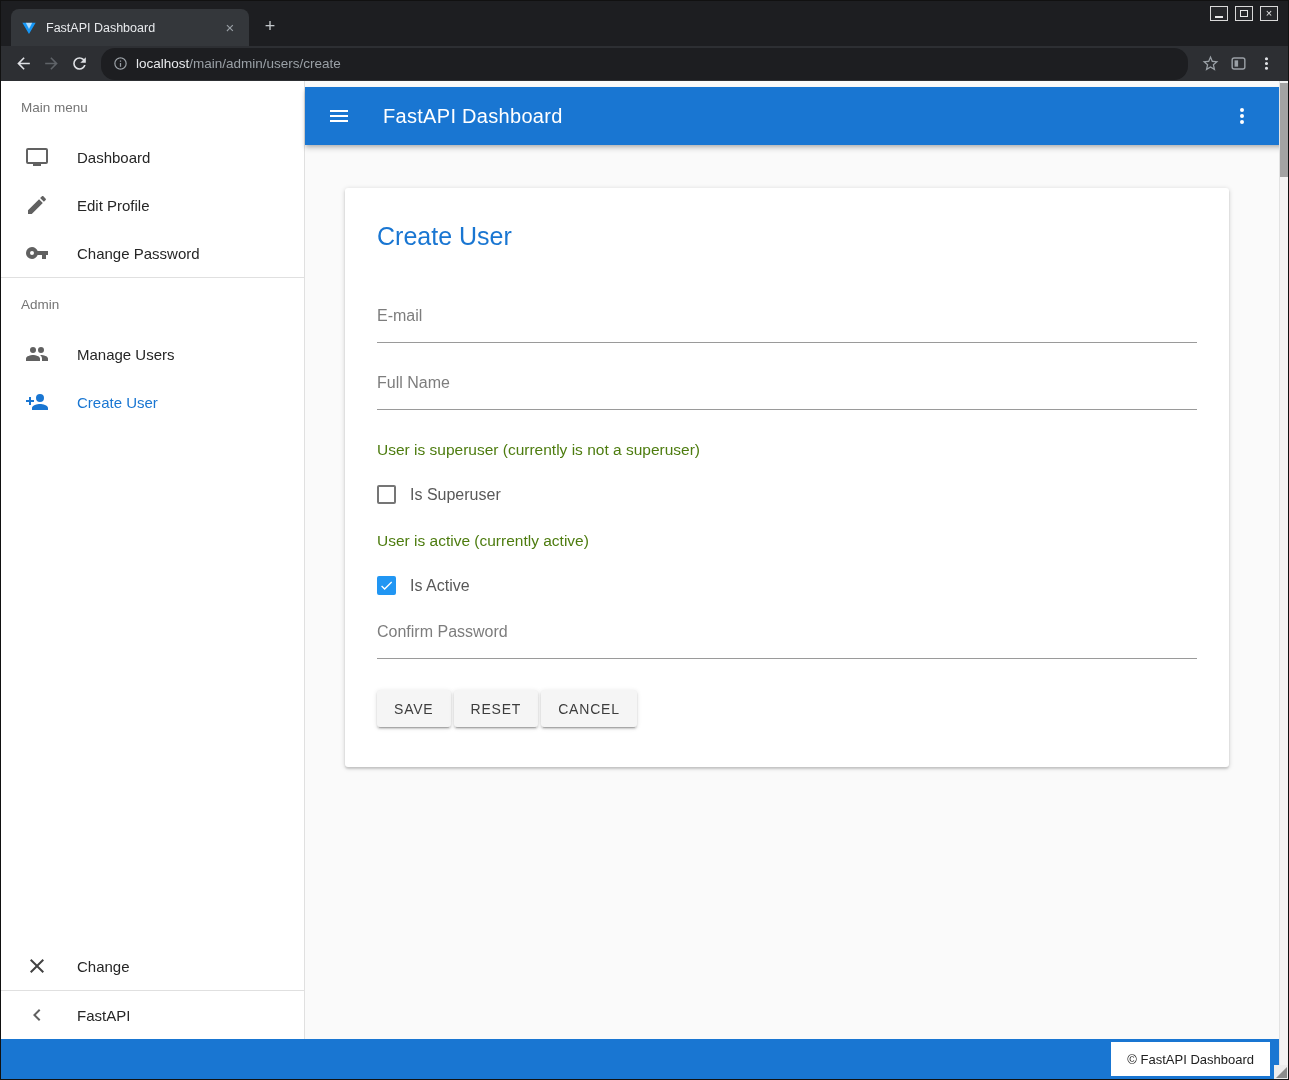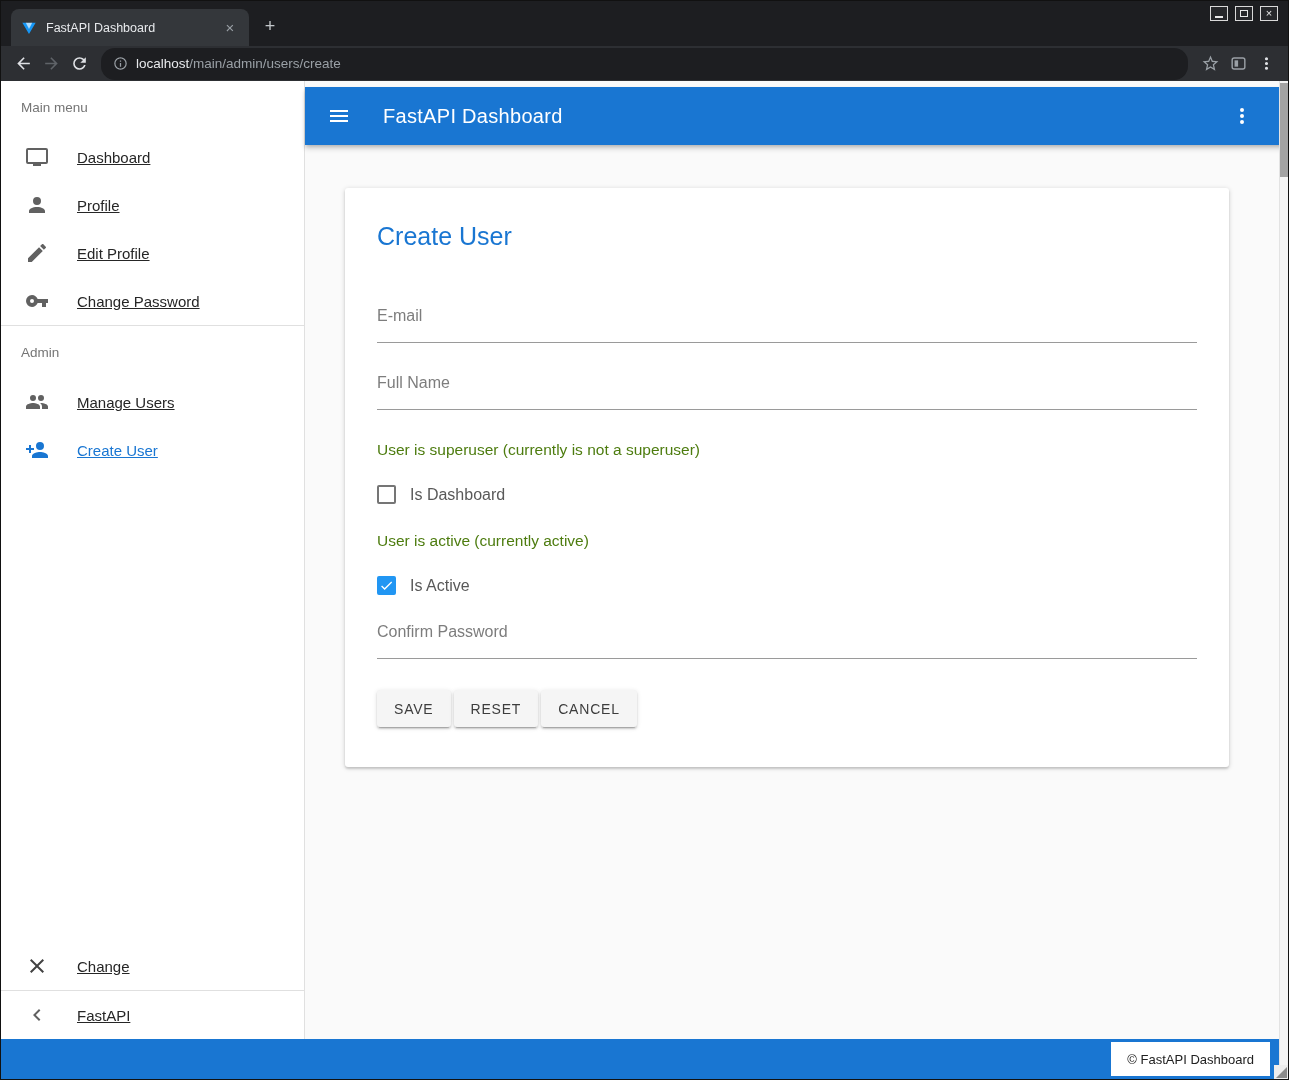--- a/index.html
+++ b/index.html
@@ -46,21 +46,21 @@
   .page-body { flex:1; display:flex; min-height:0; }
 
   
   .sidebar { width:304px; flex:0 0 304px; background:#fff; border-right:1px solid #e0e0e0;
              display:flex; flex-direction:column; }
   .side-subheader { height:52px; display:flex; align-items:center; padding:0 20px;
                     color:#757575; font-size:13.5px; }
   .side-item { height:48px; display:flex; align-items:center; padding:0 24px; gap:28px;
                cursor:pointer; color:#616161; }
   .side-item svg { width:24px; height:24px; fill:#616161; flex:0 0 24px; }
-  .side-label { font-size:15px; color:#262626;text-decoration:underline; }
+  .side-label { font-size:15px; color:#262626; }
   .side-item.active svg { fill:var(--primary,#1976d2); }
   .side-item.active .side-label { color:var(--primary,#1976d2); }
   .divider { height:1px; background:#e0e0e0; flex:0 0 1px; }
   .side-spacer { flex:1; }
 
   
   .main { flex:1; display:flex; flex-direction:column; min-width:0; }
   .appbar { height:58px; margin-top:6px; background:var(--primary,#1976d2); display:flex;
             align-items:center; padding:0 28px 0 16px; gap:26px; z-index:2;
             box-shadow:0 2px 4px -1px rgba(0,0,0,.2),0 4px 5px 0 rgba(0,0,0,.14); }
@@ -181,26 +181,20 @@
     <div class="page-body">
 
       <aside class="sidebar">
         <div class="side-subheader">Main menu</div>
 
         <div class="side-item">
           <svg viewBox="0 0 24 24">
               <path d="M21,17H3V5H21M21,3H3A2,2 0 0,0 1,5V17A2,2 0 0,0 3,19H8V21H16V19H21A2,2 0 0,0 23,17V5A2,2 0 0,0 21,3Z"></path>
             </svg>
           <span class="side-label">Dashboard</span>
-        </div>
-        <div class="side-item">
-          <svg viewBox="0 0 24 24">
-              <path d="M12,4A4,4 0 0,1 16,8A4,4 0 0,1 12,12A4,4 0 0,1 8,8A4,4 0 0,1 12,4M12,14C16.42,14 20,15.79 20,18V20H4V18C4,15.79 7.58,14 12,14Z"></path>
-            </svg>
-          <span class="side-label">Profile</span>
         </div>
         <div class="side-item">
           <svg viewBox="0 0 24 24">
               <path d="M20.71,7.04C21.1,6.65 21.1,6 20.71,5.63L18.37,3.29C18,2.9 17.35,2.9 16.96,3.29L15.12,5.12L18.87,8.87M3,17.25V21H6.75L17.81,9.93L14.06,6.18L3,17.25Z"></path>
             </svg>
           <span class="side-label">Edit Profile</span>
         </div>
         <div class="side-item">
           <svg viewBox="0 0 24 24">
               <path d="M7,14A2,2 0 0,1 5,12A2,2 0 0,1 7,10A2,2 0 0,1 9,12A2,2 0 0,1 7,14M12.65,10C11.83,7.67 9.61,6 7,6A6,6 0 0,0 1,12A6,6 0 0,0 7,18C9.61,18 11.83,16.33 12.65,14H17V18H21V14H23V10H12.65Z"></path>
@@ -259,21 +253,21 @@
         <div class="content">
           <div class="card">
             <div class="card-title">Create User</div>
 
             <input class="text-field" type="text" placeholder="E-mail" style="">
             <input class="text-field" type="text" placeholder="Full Name" style="">
 
             <div class="hint">User is superuser (currently is not a superuser)</div>
             <div class="check-row">
               <span class="checkbox"></span>
-              <span class="check-label">Is Dashboard</span>
+              <span class="check-label">Is Superuser</span>
             </div>
 
             <div class="hint">User is active (currently active)</div>
             <div class="check-row">
               <span class="checkbox checked">
                 <svg viewBox="0 0 24 24">
                     <path d="M9,16.17L4.83,12L3.41,13.41L9,19L21,7L19.59,5.59L9,16.17Z"></path>
                   </svg>
               </span>
               <span class="check-label">Is Active</span>

